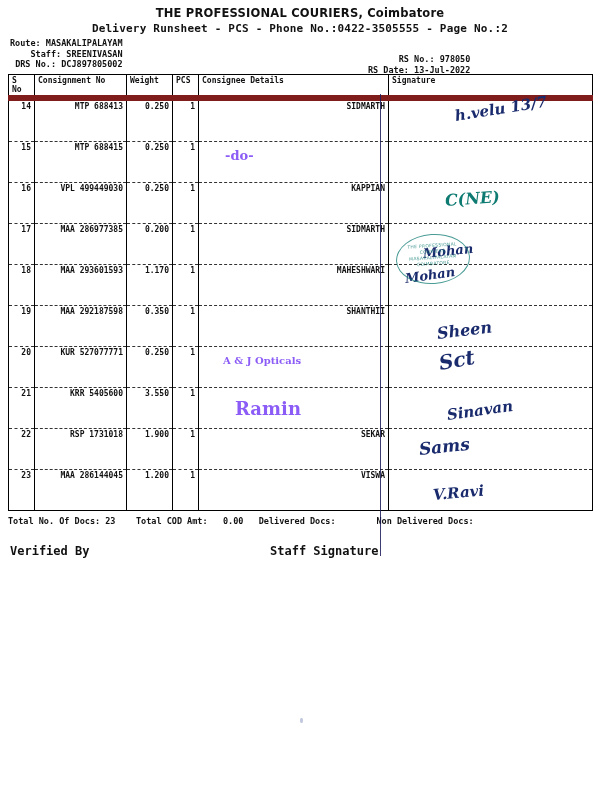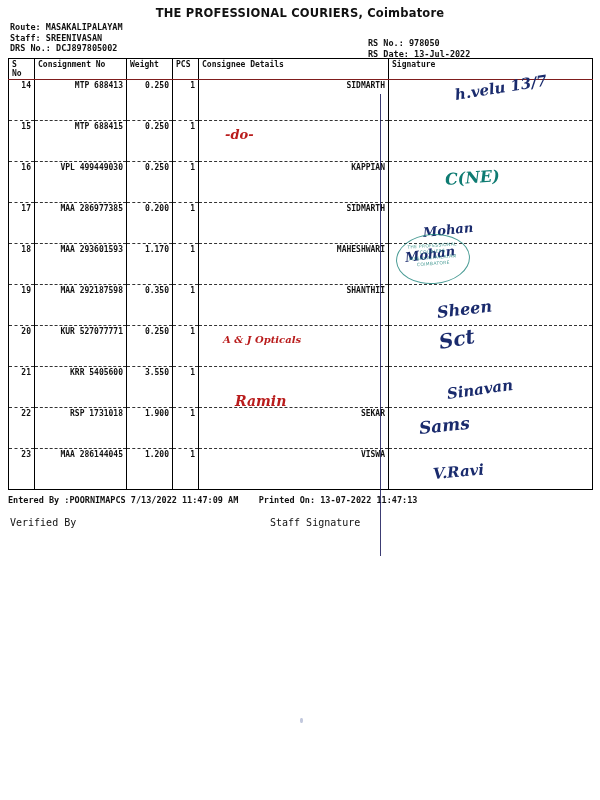--- a/index.html
+++ b/index.html
@@ -54,42 +54,42 @@
   .meta-left {
     position: absolute;
     left: 2px;
     top: 0;
   }
   .meta-right {
     position: absolute;
     left: 360px;
     top: 16px;
   }
-  .meta-row { white-space: pre; }
+  .meta-row { white-space: pre; text-align: right; }
 
   table.runsheet {
     border-collapse: collapse;
     width: 584px;
     table-layout: fixed;
     margin-top: 2px;
   }
   table.runsheet th, table.runsheet td {
     border-left: 1px solid #000;
     border-right: 1px solid #000;
     font-size: 8px;
     font-family: "DejaVu Sans Mono", monospace;
     padding: 1px 3px;
     vertical-align: top;
     text-align: left;
     font-weight: bold;
     height: 38px;
   }
   table.runsheet thead th {
     border-top: 1px solid #000;
-    border-bottom: 1px solid #7f1d1d;
+    border-bottom: 6px solid #7f1d1d;
     height: 12px;
     font-weight: bold;
     background: #fff;
   }
   table.runsheet tbody td {
     border-bottom: 1px dashed #333;
     text-align: right;
   }
   table.runsheet tbody tr:last-child td {
     border-bottom: 1px solid #000;
@@ -109,22 +109,21 @@
     font-style: italic;
     white-space: nowrap;
     transform-origin: left center;
   }
   .ink-b { color: #10206a; }
   .ink-teal { color: #0e7b72; }
   .hand-cell { position: relative; }
   .hand-in {
     position: absolute;
     font-family: "DejaVu Serif", serif;
-    font-style: italic;
-    color: #b91c1c;
+    color: #8b5cf6;
     white-space: nowrap;
   }
 
   
   .vline {
     position: absolute;
     top: 88px;
     left: 372px;
     width: 1px;
     height: 462px;
@@ -134,25 +133,25 @@
 
   .footer {
     margin-top: 4px;
     font-size: 8.5px;
     line-height: 12px;
     font-family: "DejaVu Sans Mono", monospace;
     font-weight: bold;
   }
   .footer .line { white-space: pre; }
   .footer-bottom {
-    margin-top: 11px;
+    margin-top: 18px;
     position: relative;
     height: 18px;
-    font-size: 10px;
-    font-weight: normal;
+    font-size: 12px;
+    font-weight: bold;
   }
   .footer-bottom .vb { position: absolute; left: 2px; }
   .footer-bottom .ss { position: absolute; left: 262px; }
 
   .stamp {
     position: absolute;
     left: 388px;
     top: 228px;
     width: 74px;
     height: 50px;
@@ -181,20 +180,21 @@
     border-radius: 40%;
   }
 </style>
 </head>
 <body>
 
 <div class="page">
   <div class="sheet">
 
     <div class="title">THE PROFESSIONAL COURIERS, Coimbatore</div>
+    <div class="subtitle">Delivery Runsheet - PCS - Phone No.:0422-3505555 - Page No.:2</div>
 
     <div class="meta">
       <div class="meta-left">
         <div class="meta-row">Route: MASAKALIPALAYAM</div>
         <div class="meta-row">Staff: SREENIVASAN</div>
         <div class="meta-row">DRS No.: DCJ897805002</div>
       </div>
       <div class="meta-right">
         <div class="meta-row">RS No.: 978050</div>
         <div class="meta-row">RS Date: 13-Jul-2022</div>
@@ -303,21 +303,21 @@
             <span class="ink" style="left:50px; top:4px; font-size:20px; transform:rotate(-10deg);">Sct</span>
           </td>
         </tr>
 
         <tr>
           <td>21</td>
           <td>KRR 5405600</td>
           <td>3.550</td>
           <td>1</td>
           <td class="hand-cell">
-            <span class="hand-in" style="left:36px; top:10px; font-size:14px;margin-top:16px;">Ramin</span>
+            <span class="hand-in" style="left:36px; top:10px; font-size:18px;">Ramin</span>
           </td>
           <td class="sig-cell">
             <span class="ink" style="left:58px; top:18px; font-size:15px; transform:rotate(-8deg);">Sinavan</span>
           </td>
         </tr>
 
         <tr>
           <td>22</td>
           <td>RSP 1731018</td>
           <td>1.900</td>
@@ -335,21 +335,21 @@
           <td>1</td>
           <td>VISWA</td>
           <td class="sig-cell">
             <span class="ink" style="left:44px; top:16px; font-size:15px; transform:rotate(-5deg);">V.Ravi</span>
           </td>
         </tr>
       </tbody>
     </table>
 
     <div class="footer">
-      <div class="line">Entered By :POORNIMAPCS 7/13/2022 11:47:09 AM    Printed On: 13-07-2022 11:47:13</div>
+      <div class="line">Total No. Of Docs: 23    Total COD Amt:   0.00   Delivered Docs:        Non Delivered Docs:</div>
       <div class="footer-bottom">
         <span class="vb">Verified By</span>
         <span class="ss">Staff Signature</span>
       </div>
     </div>
 
     <div class="vline"></div>
 
     <div class="stamp">
       <div class="s1">THE PROFESSIONAL</div>

